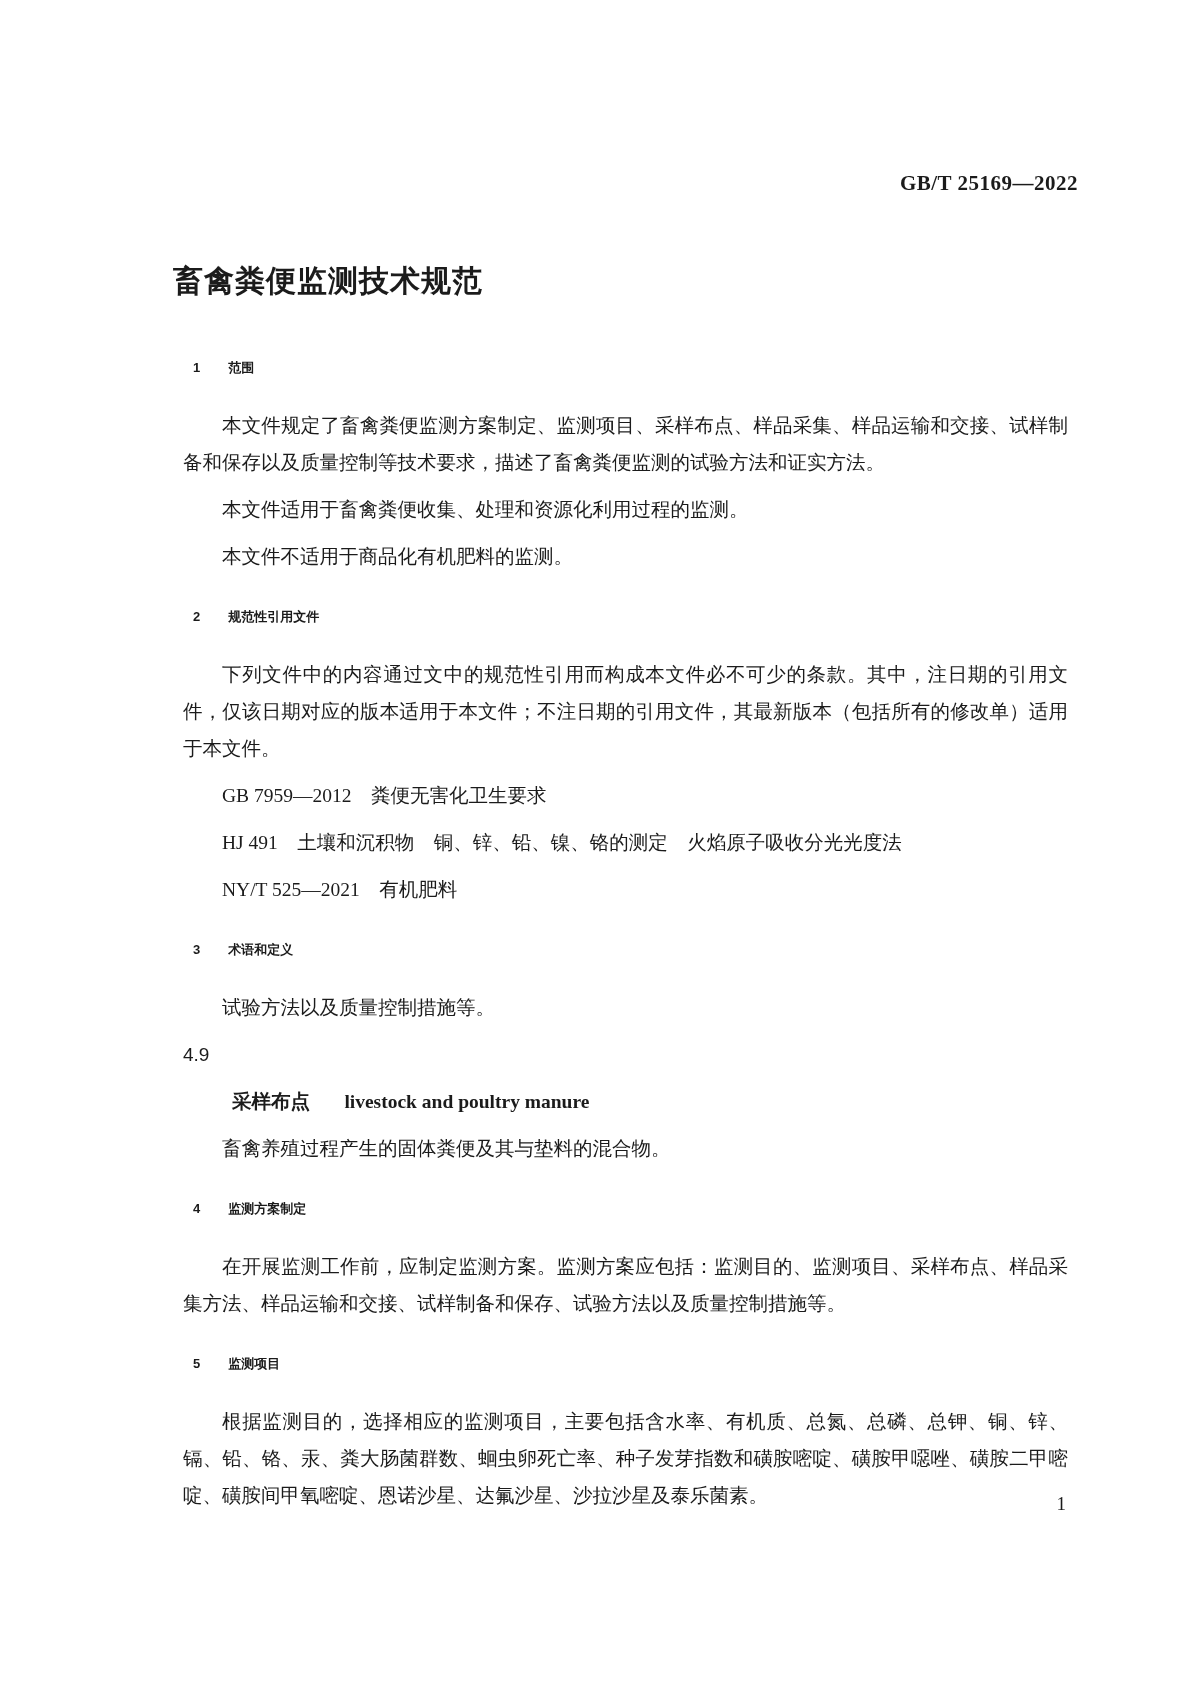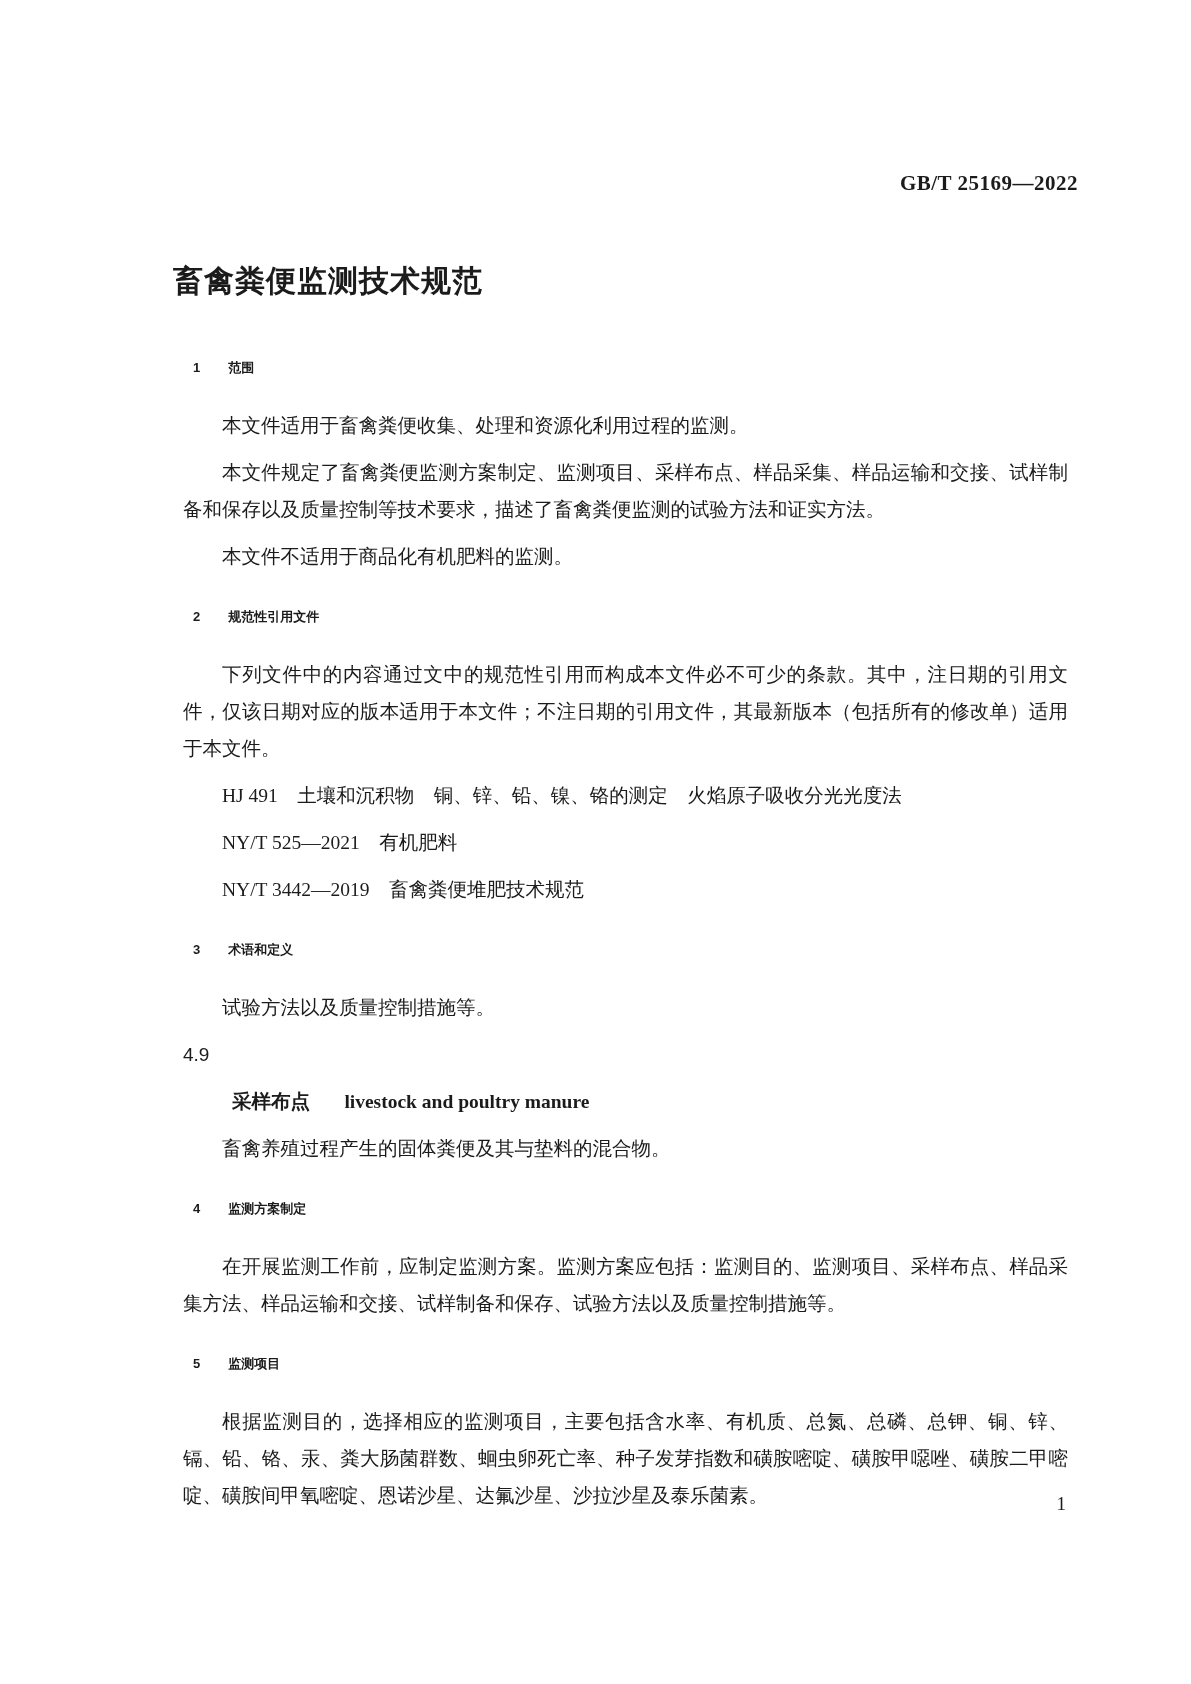--- a/index.html
+++ b/index.html
@@ -80,34 +80,34 @@
 
   <div class="doc-code">GB/T 25169—2022</div>
 
   <h1 class="doc-title">畜禽粪便监测技术规范</h1>
 
   <section>
     <h2 class="sec-h">
       <span class="sec-num">1</span>
       <span class="sec-title">范围</span>
     </h2>
+    <p class="para">本文件规定了畜禽粪便监测方案制定、监测项目、采样布点、样品采集、样品运输和交接、试样制备和保存以及质量控制等技术要求，描述了畜禽粪便监测的试验方法和证实方法。</p>
     <p class="para">本文件适用于畜禽粪便收集、处理和资源化利用过程的监测。</p>
-    <p class="para">本文件规定了畜禽粪便监测方案制定、监测项目、采样布点、样品采集、样品运输和交接、试样制备和保存以及质量控制等技术要求，描述了畜禽粪便监测的试验方法和证实方法。</p>
     <p class="para">本文件不适用于商品化有机肥料的监测。</p>
   </section>
 
   <section>
     <h2 class="sec-h">
       <span class="sec-num">2</span>
       <span class="sec-title">规范性引用文件</span>
     </h2>
     <p class="para">下列文件中的内容通过文中的规范性引用而构成本文件必不可少的条款。其中，注日期的引用文件，仅该日期对应的版本适用于本文件；不注日期的引用文件，其最新版本（包括所有的修改单）适用于本文件。</p>
+    <p class="ref">GB 7959—2012　粪便无害化卫生要求</p>
     <p class="ref">HJ 491　土壤和沉积物　铜、锌、铅、镍、铬的测定　火焰原子吸收分光光度法</p>
     <p class="ref">NY/T 525—2021　有机肥料</p>
-    <p class="ref">NY/T 3442—2019　畜禽粪便堆肥技术规范</p>
   </section>
 
   <section>
     <h2 class="sec-h">
       <span class="sec-num">3</span>
       <span class="sec-title">术语和定义</span>
     </h2>
     <p class="para">试验方法以及质量控制措施等。</p>
     <p class="clause-num">4.9</p>
     <p class="term-line">

